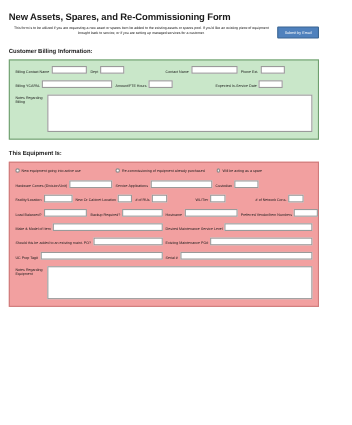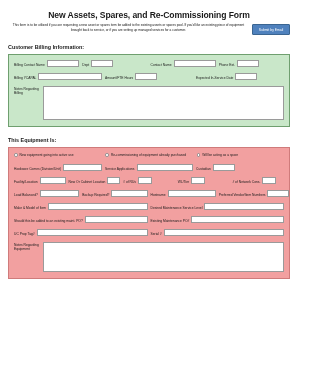--- a/index.html
+++ b/index.html
@@ -17,21 +17,21 @@
     position: relative;
   }
   .page {
     width: 298px;
     height: 386px;
     padding: 6px 8px 0 8px;
     position: relative;
   }
   
   .title {
-    text-align: center;
+    text-align: left;
     font-weight: bold;
     font-size: 8.6px;
     line-height: 10px;
     margin: 4px 0 3px 0;
     letter-spacing: -0.1px;
   }
   .intro-wrap {
     display: flex;
     align-items: flex-start;
     gap: 3px;

